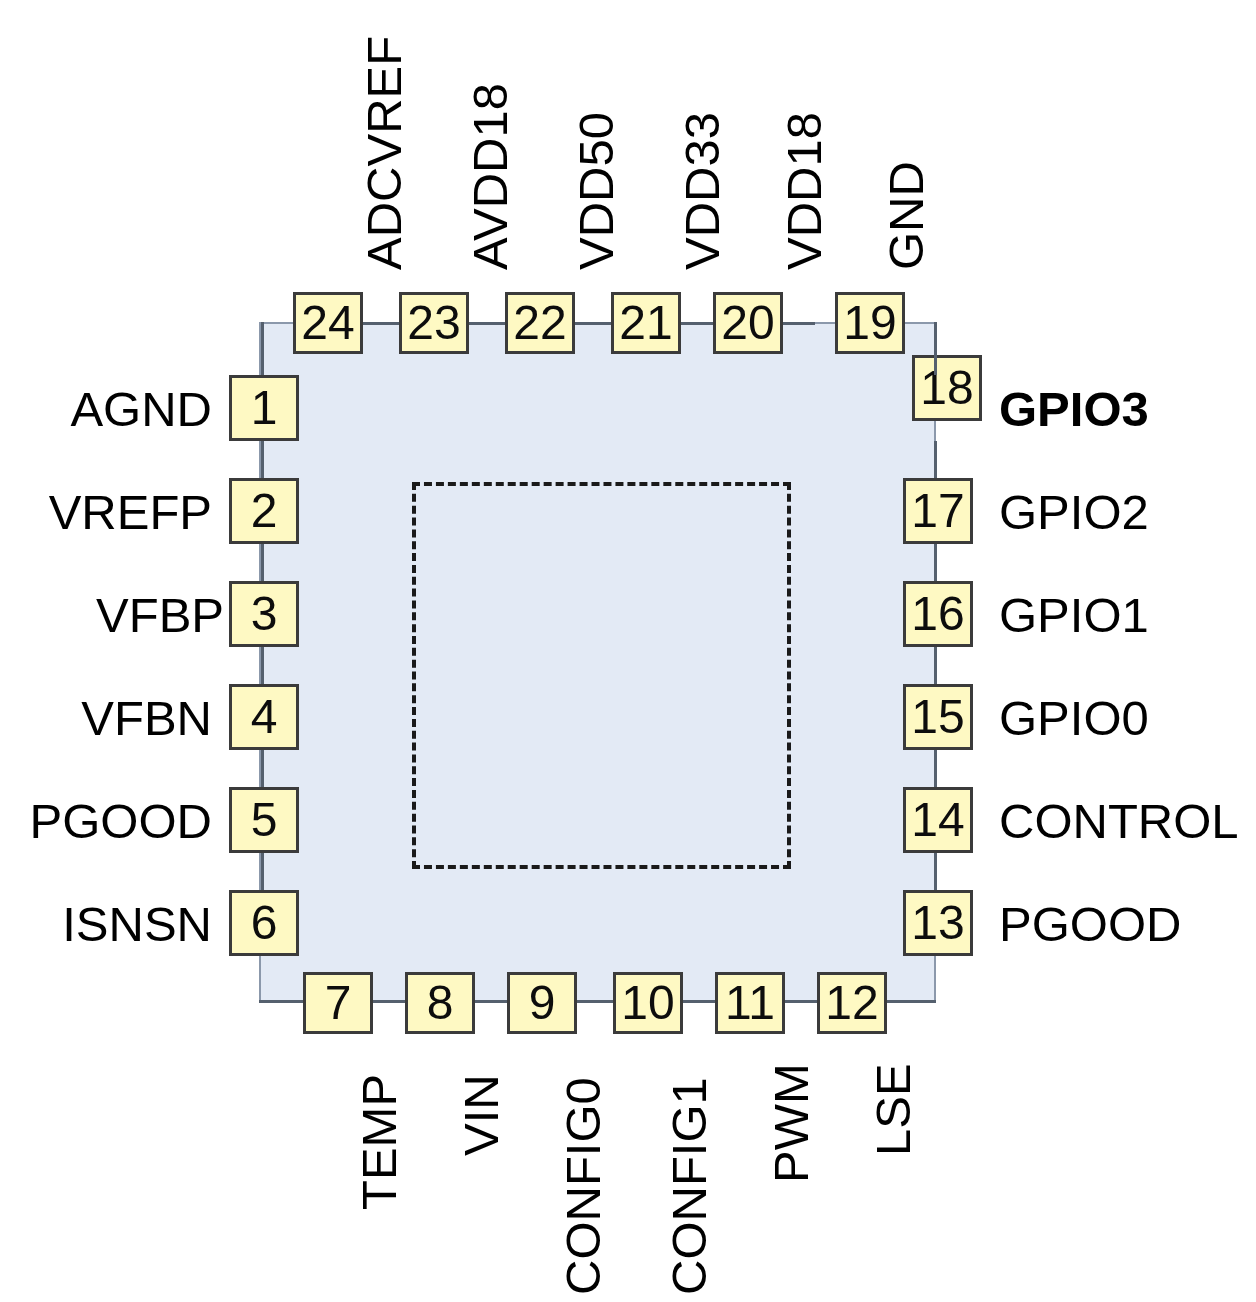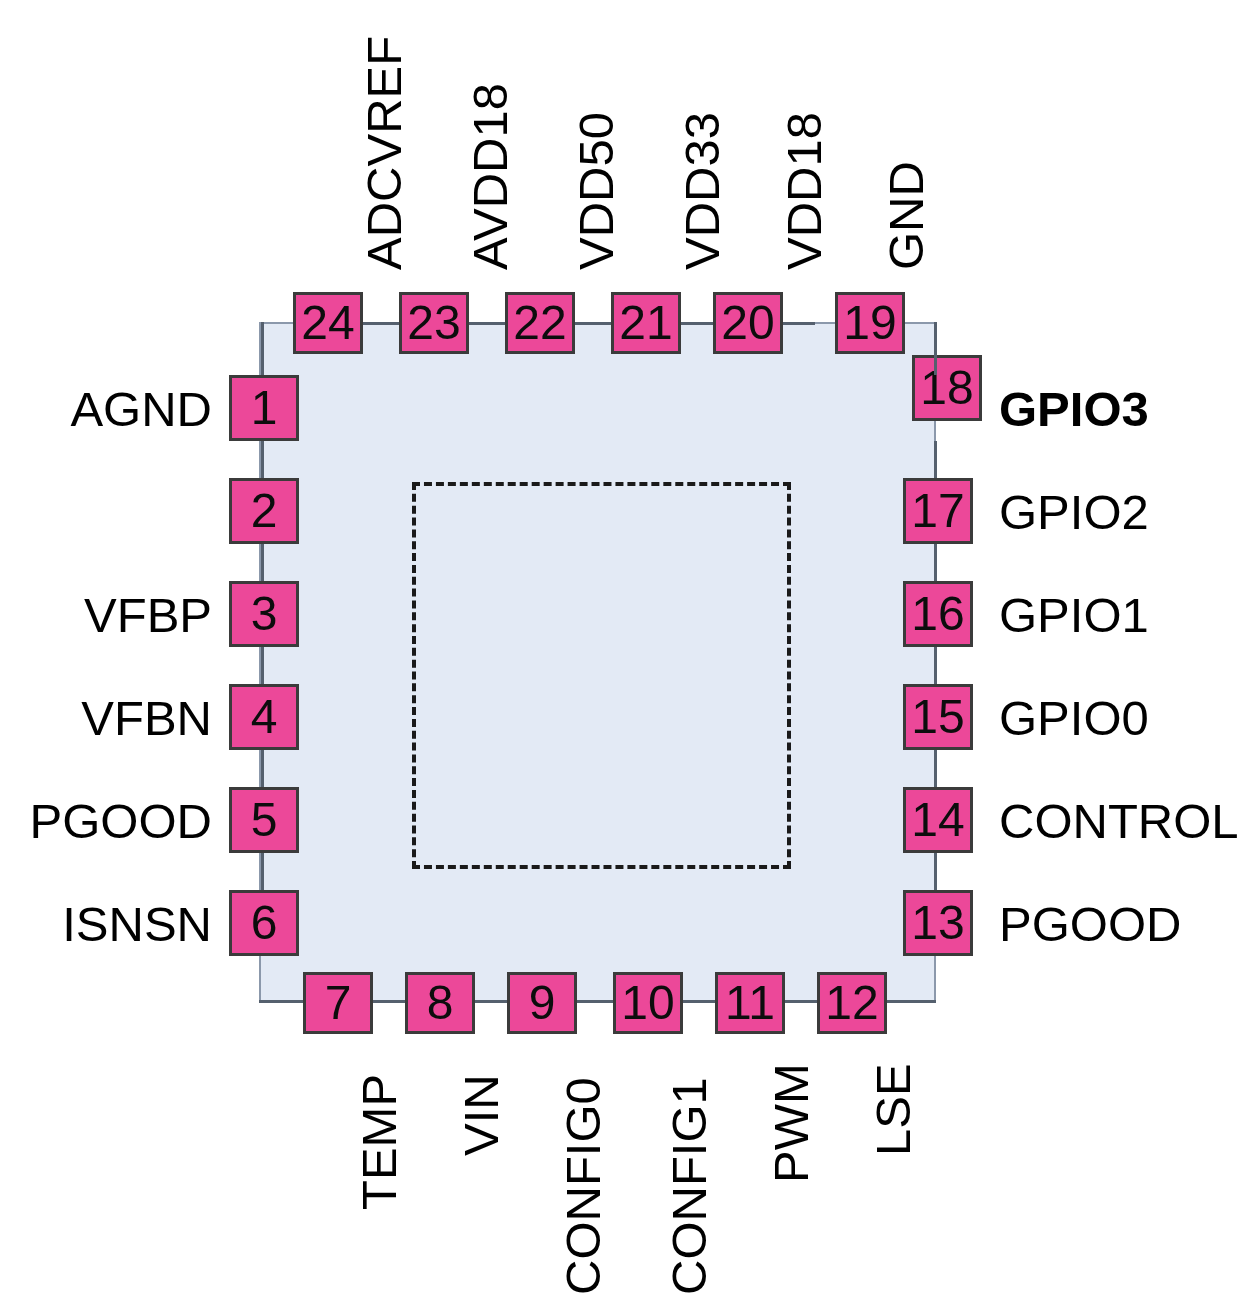--- a/index.html
+++ b/index.html
@@ -51,21 +51,21 @@
     align-items: center;
     justify-content: center;
     font-size: 72px;
     letter-spacing: 1px;
     color: #000000;
   }
 
   
   .pin {
     position: absolute;
-    background: #ec4899;
+    background: #fef9c3;
     border: 3px solid #3b3b3b;
     box-sizing: border-box;
     display: flex;
     align-items: center;
     justify-content: center;
     font-size: 48px;
     line-height: 1;
     color: #0d0d0d;
   }
   .pin.side {
@@ -176,21 +176,22 @@
   </div>
 
   <div class="stub-v" style="left:261px; top:322px; height:53px;"></div>
   <div class="stub-v" style="left:261px; top:441px; height:37px;"></div>
   <div class="stub-v" style="left:261px; top:544px; height:37px;"></div>
   <div class="stub-v" style="left:261px; top:647px; height:37px;"></div>
   <div class="stub-v" style="left:261px; top:750px; height:37px;"></div>
   <div class="stub-v" style="left:261px; top:853px; height:37px;"></div>
 
   <div class="sig-h left" style="left:0px; top:385px; width:212px;">AGND</div>
-  <div class="sig-h left" style="left:0px; top:591px; width:212px;">VFBP</div>
+  <div class="sig-h left" style="left:0px; top:488px; width:212px;">VREFP</div>
+  <div class="sig-h left" style="left:12px; top:591px; width:212px;">VFBP</div>
   <div class="sig-h left" style="left:0px; top:694px; width:212px;">VFBN</div>
   <div class="sig-h left" style="left:0px; top:797px; width:212px;">PGOOD</div>
   <div class="sig-h left" style="left:0px; top:900px; width:212px;">ISNSN</div>
 
   <div class="pin side" style="left:903px; top:355px;margin-left:9px;">
     <span>18</span>
   </div>
   <div class="pin side" style="left:903px; top:478px;">
     <span>17</span>
   </div>

